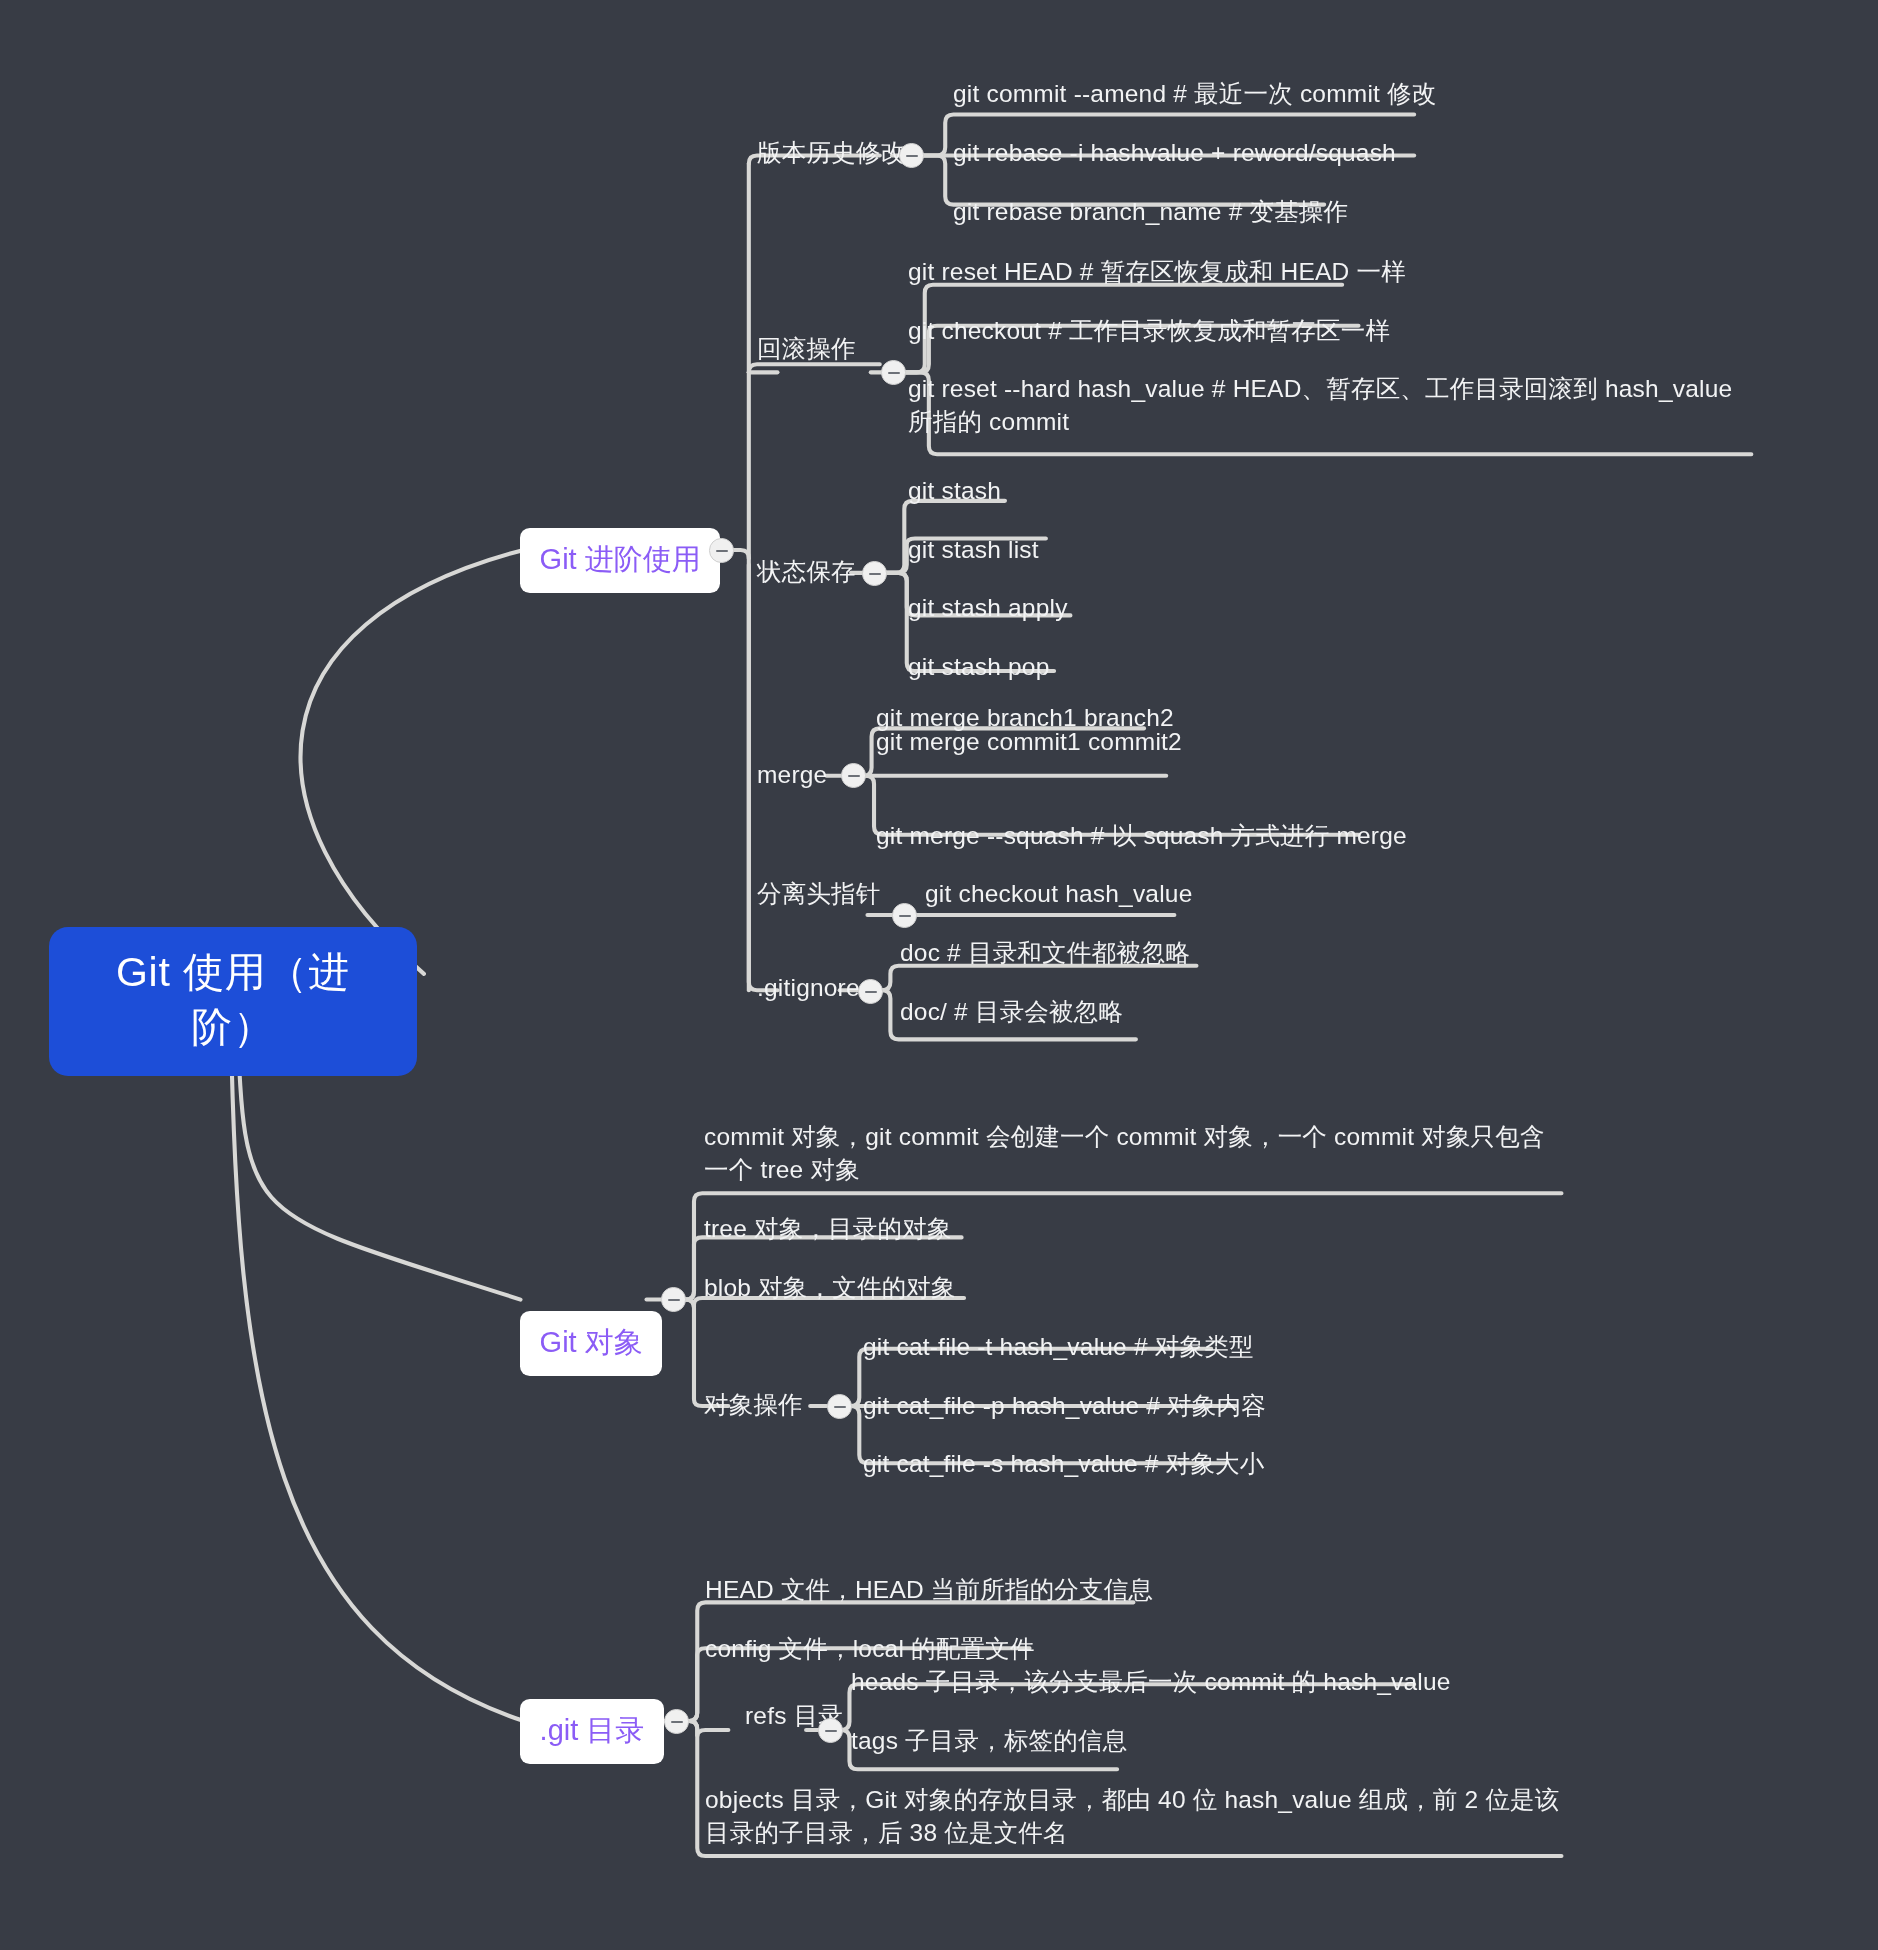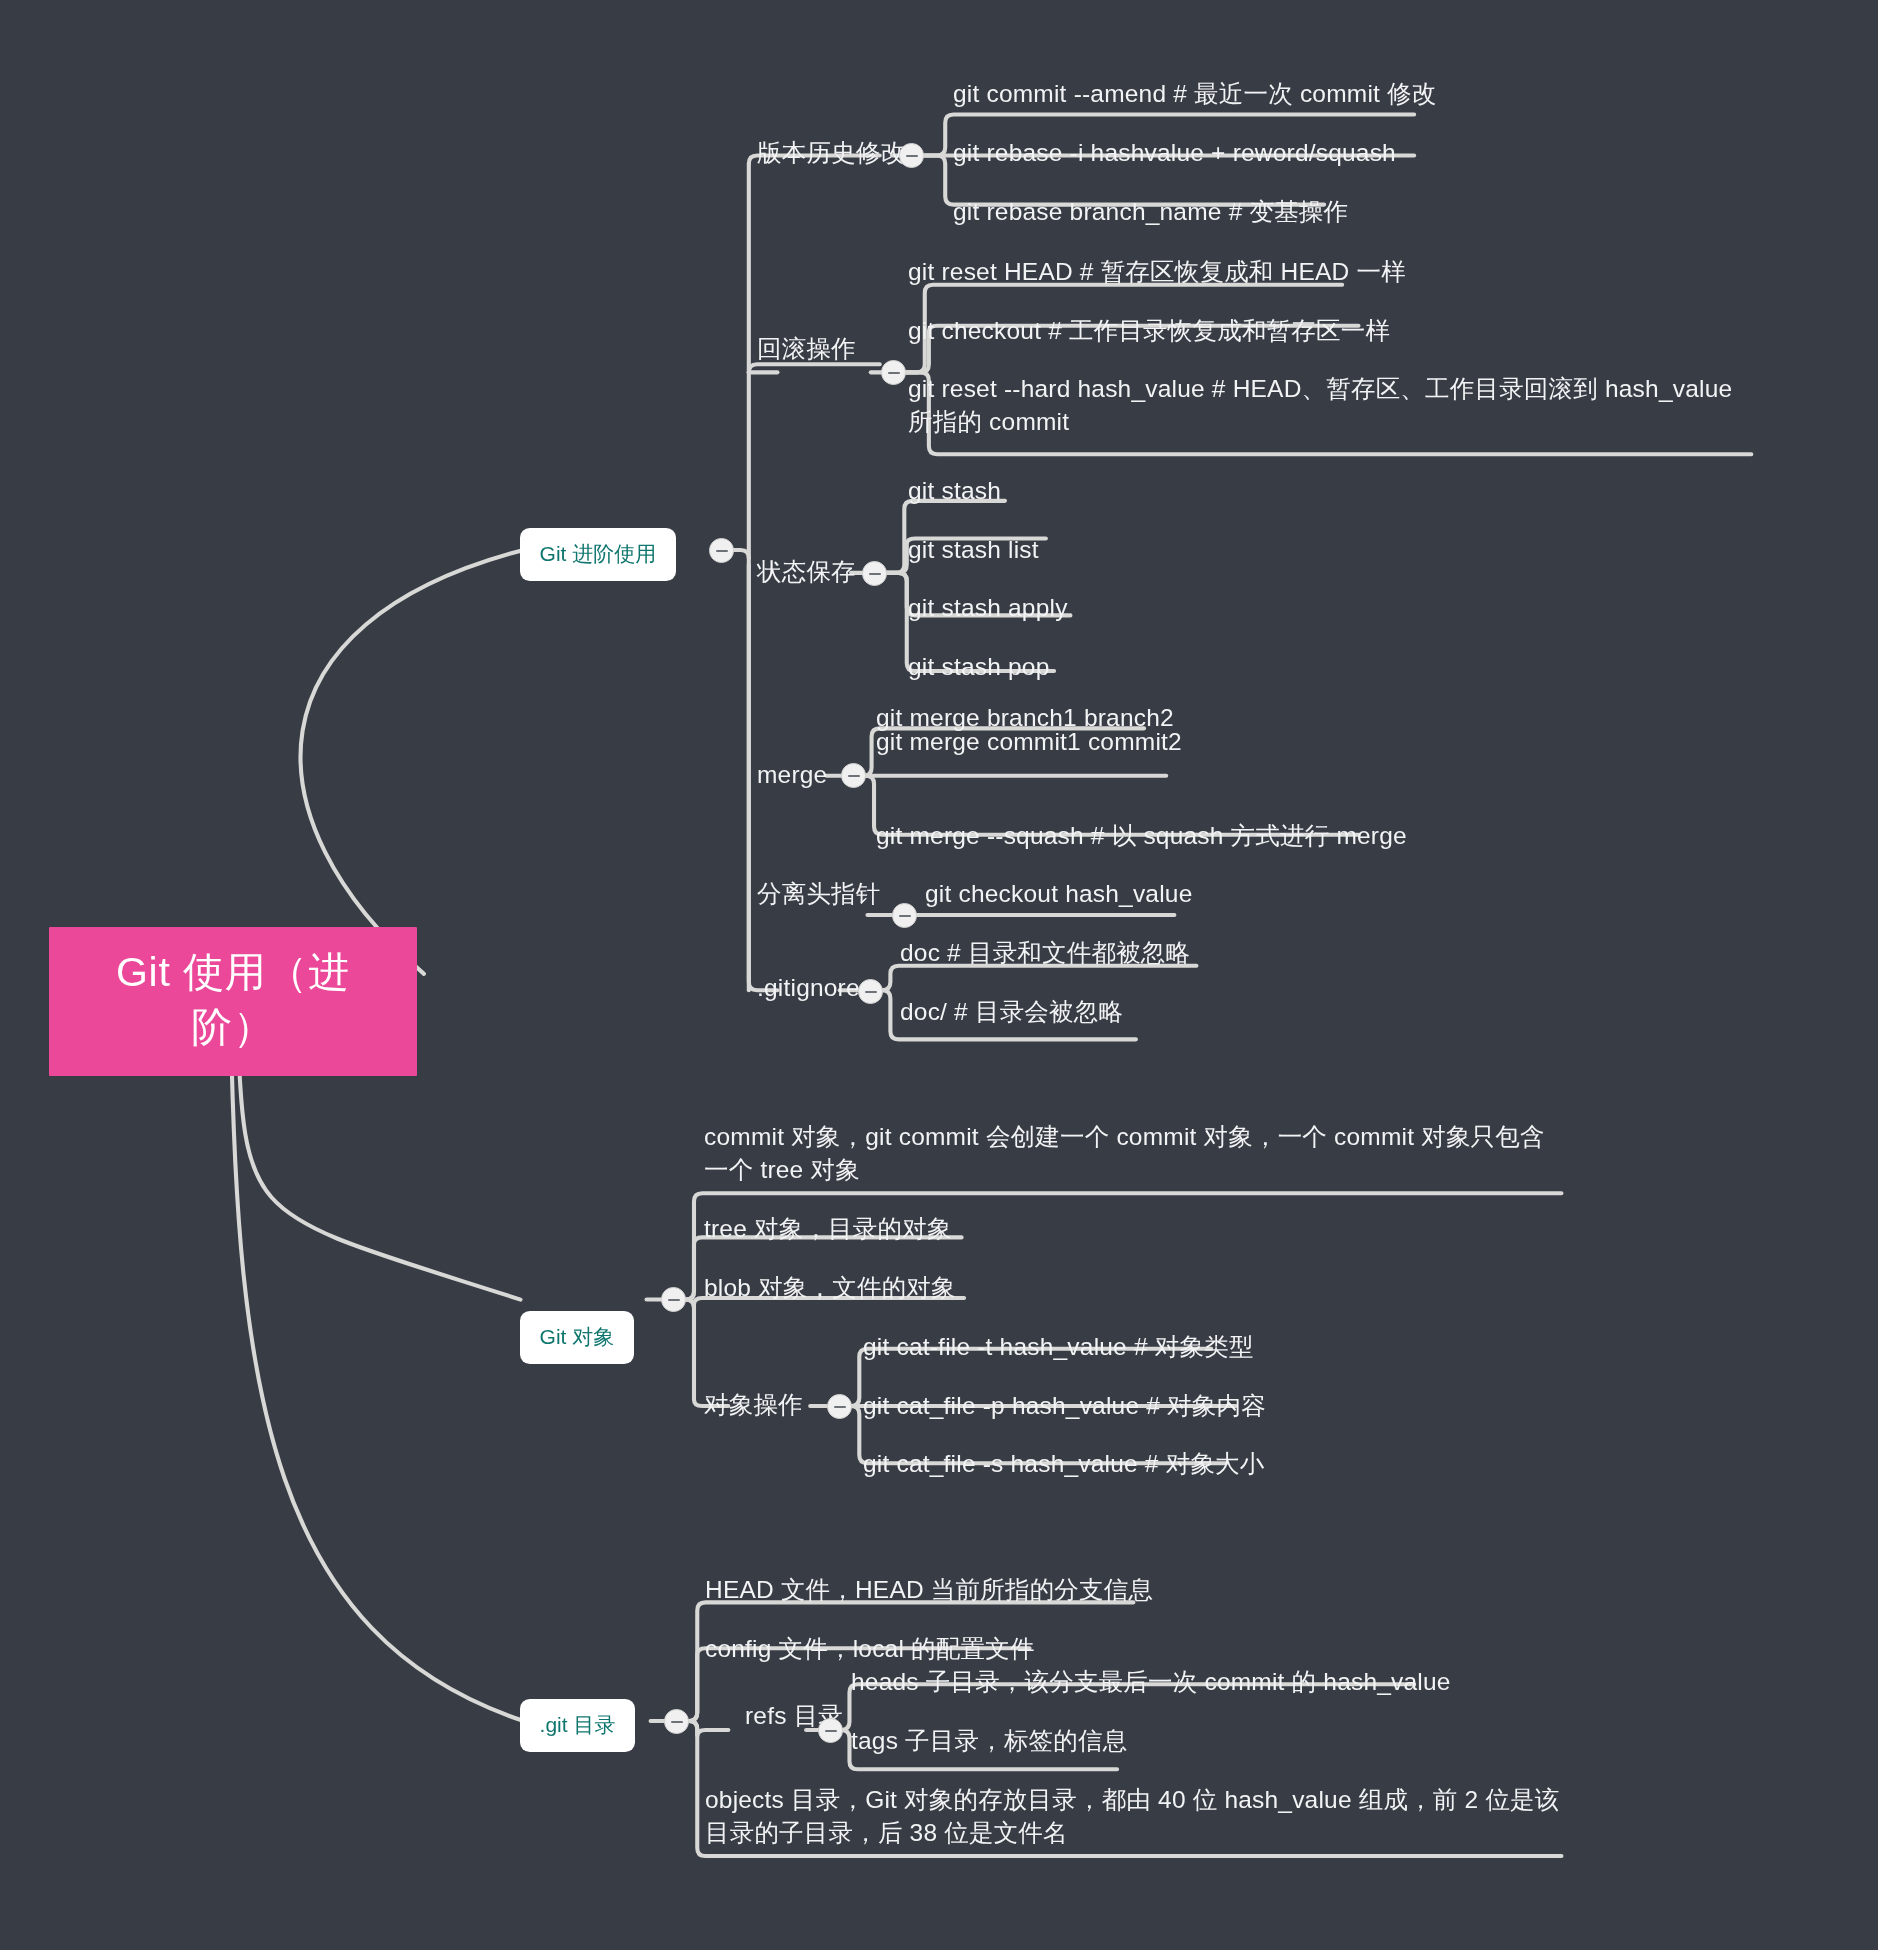--- a/index.html
+++ b/index.html
@@ -26,38 +26,38 @@
     color: #f2f3f4;
     font-size: 24.5px;
     line-height: 1.34;
     white-space: nowrap;
     letter-spacing: 0.2px;
   }
   .node.wrap { white-space: normal; }
   
   #root-node {
     position: absolute;
-    background: #ec4899;
+    background: #1d4ed8;
     color: #ffffff;
-    border-radius: 1px;
+    border-radius: 19px;
     font-size: 41px;
     padding: 18px 28px 21px 28px;
     letter-spacing: 0.8px;
     left: 49px;
     top: 927px;
     width: 368px;
     text-align: center;
   }
   
   .pill {
     position: absolute;
     background: #ffffff;
-    color: #0f766e;
+    color: #8b5cf6;
     border-radius: 9.8px;
-    font-size: 21px;
+    font-size: 29px;
     padding: 11.5px 19.6px 13px 19.6px;
     white-space: nowrap;
   }
   .toggle {
     position: absolute;
     width: 24.5px; height: 24.5px;
     border-radius: 50%;
     background: #f0f0f0;
     border: 0.8px solid #cfcfcf;
   }

